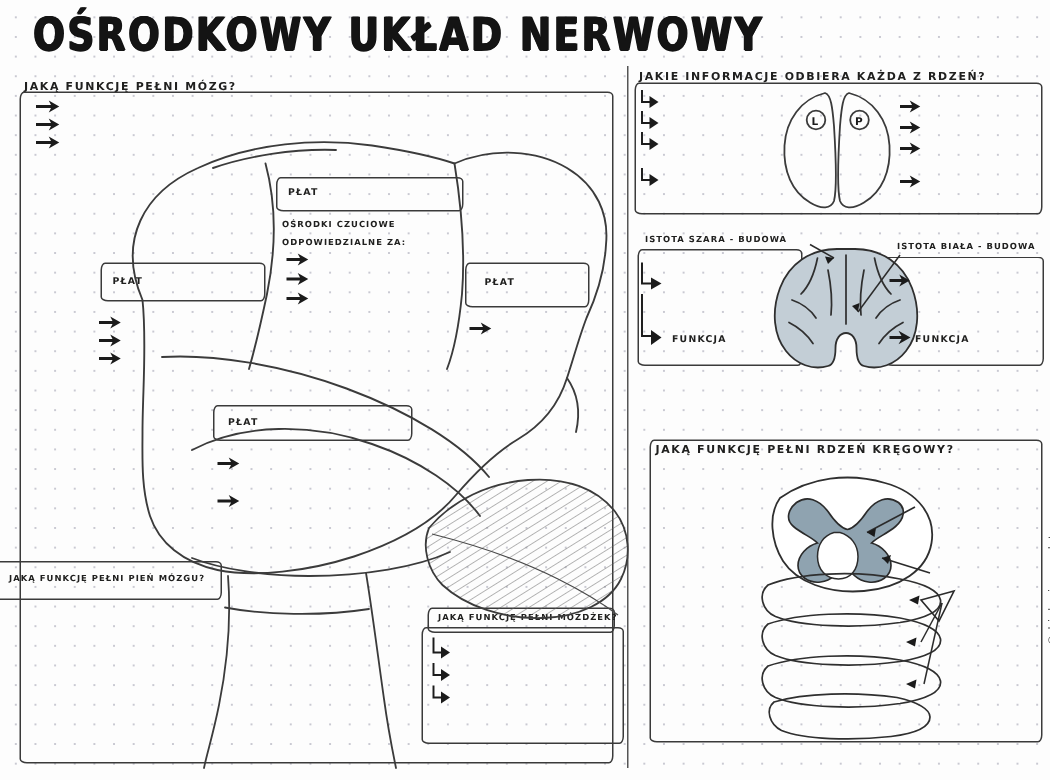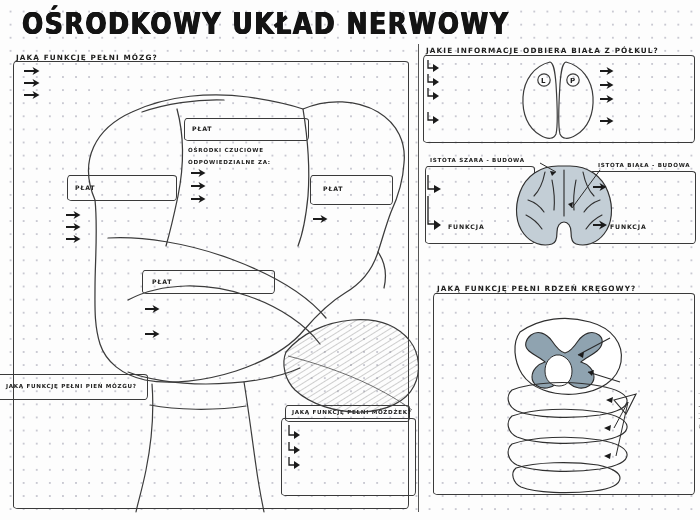--- a/index.html
+++ b/index.html
@@ -114,32 +114,32 @@
   <div class="hand xs lbl" style="left:188px; top:148px;">OŚRODKI CZUCIOWE</div>
   <div class="hand xs lbl" style="left:188px; top:160px;">ODPOWIEDZIALNE ZA:</div>
 
   <div class="box thin" style="left:-4px; top:374px; width:152px; height:26px;"></div>
   <div class="hand xs lbl" style="left:6px; top:384px;">JAKĄ FUNKCJĘ PEŁNI PIEŃ MÓZGU?</div>
 
   <div class="box thin" style="left:285px; top:405px; width:125px; height:17px;"></div>
   <div class="hand xs lbl" style="left:292px; top:410px;">JAKĄ FUNKCJĘ PEŁNI MÓŻDŻEK?</div>
   <div class="box" style="left:281px; top:418px; width:135px; height:78px;"></div>
 
-  <div class="hand q lbl" style="left:426px; top:47px;">JAKIE INFORMACJE ODBIERA BIAŁA Z PÓŁKUL?</div>
+  <div class="hand q lbl" style="left:426px; top:47px;">JAKIE INFORMACJE ODBIERA KAŻDA Z RDZEŃ?</div>
   <div class="box" style="left:423px; top:55px; width:272px; height:88px;"></div>
 
   <div class="hand xs lbl" style="left:430px; top:158px;">ISTOTA SZARA - BUDOWA</div>
   <div class="box" style="left:425px; top:166px; width:110px; height:78px;"></div>
   <div class="hand sm lbl" style="left:448px; top:224px;">FUNKCJA</div>
 
   <div class="hand xs lbl" style="left:598px; top:163px;">ISTOTA BIAŁA - BUDOWA</div>
   <div class="box open-l" style="left:590px; top:171px; width:106px; height:73px;"></div>
   <div class="hand sm lbl" style="left:610px; top:224px;">FUNKCJA</div>
 
-  <div class="hand q lbl" style="left:437px; top:285px;">JAKĄ FUNKCJĘ PEŁNI RDZEŃ KRĘGOWY?</div>
+  <div class="hand q lbl" style="left:437px; top:296px;">JAKĄ FUNKCJĘ PEŁNI RDZEŃ KRĘGOWY?</div>
   <div class="box" style="left:433px; top:293px; width:262px; height:202px;"></div>
 
   <svg class="layer" viewBox="0 0 700 520">
     <defs>
       <linearGradient id="gm" x1="0" y1="0" x2="0" y2="1">
         <stop offset="0%" stop-color="#b6c3cc"></stop>
         <stop offset="100%" stop-color="#8c9ead"></stop>
       </linearGradient>
       <pattern id="hatch" width="5" height="5" patternTransform="rotate(58)" patternUnits="userSpaceOnUse">
         <line x1="0" y1="0" x2="0" y2="5" stroke="#5d5d5d" stroke-width="0.6"></line>

